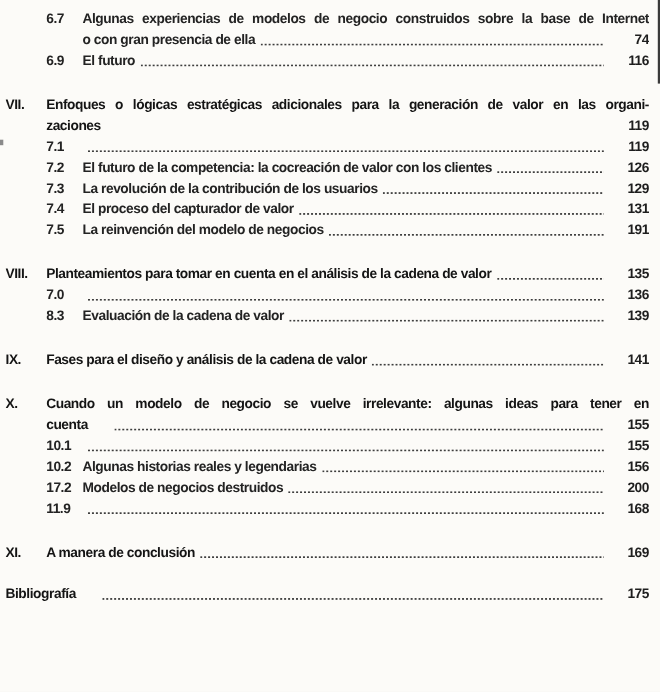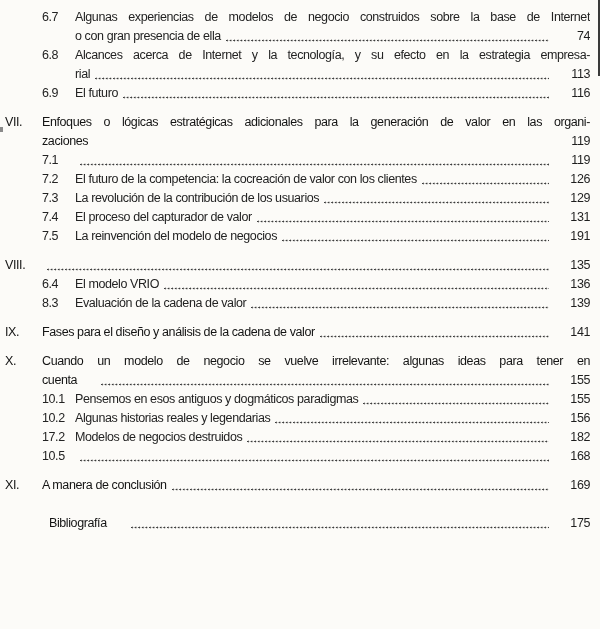--- a/index.html
+++ b/index.html
@@ -2,32 +2,32 @@
 <html><head>
 <meta charset="utf-8">
 <style>
   html,body{margin:0;padding:0;background:#e9e9e9;}
   .page{
     position:relative;
     width:600px;height:629px;
     margin:0;
     background:#fcfbf8;
     font-family:"Liberation Sans", sans-serif;
-    font-weight:400;
+    font-weight:700;
     color:#1e1e1e;
     font-size:12.5px;
     letter-spacing:-0.4px;
     box-sizing:border-box;
     padding:8px 10px 0 5px;
     overflow:hidden;
   }
   .entry{margin:0;}
   .entry.sub{padding-left:37px;}
-  .entry.section{margin-top:10px;}
-  .entry.plain{margin-top:19px;margin-left:44px;}
+  .entry.section{margin-top:21px;}
+  .entry.plain{margin-top:19px;}
   .entry.sub .text, .entry.sub .num{color:#232323;}
   .entry.section .text, .entry.section .num, .entry.plain .text{color:#141414;}
   .line{
     display:flex;
     align-items:baseline;
     height:19px;
     line-height:19px;
     overflow:hidden;
   }
   .sub .num{flex:0 0 33px;}
@@ -66,32 +66,20 @@
         </div>
         <div class="line">
           <span class="num"></span>
           <span class="text">o con gran presencia de ella</span>
           <span class="leader"></span>
           <span class="page-num">74</span>
         </div>
       </div>
       <div class="entry sub">
         <div class="line">
-          <span class="num">6.8</span>
-          <span class="text justify">Alcances acerca de Internet y la tecnología, y su efecto en la estrategia empresa-</span>
-        </div>
-        <div class="line">
-          <span class="num"></span>
-          <span class="text">rial</span>
-          <span class="leader"></span>
-          <span class="page-num">113</span>
-        </div>
-      </div>
-      <div class="entry sub">
-        <div class="line">
           <span class="num">6.9</span>
           <span class="text">El futuro</span>
           <span class="leader"></span>
           <span class="page-num">116</span>
         </div>
       </div>
       <div class="entry section">
         <div class="line">
           <span class="num">VII.</span>
           <span class="text justify">Enfoques o lógicas estratégicas adicionales para la generación de valor en las organi-</span>
@@ -138,28 +126,28 @@
         <div class="line">
           <span class="num">7.5</span>
           <span class="text">La reinvención del modelo de negocios</span>
           <span class="leader"></span>
           <span class="page-num">191</span>
         </div>
       </div>
       <div class="entry section">
         <div class="line">
           <span class="num">VIII.</span>
+          <span class="text">Planteamientos para tomar en cuenta en el análisis de la cadena de valor</span>
           <span class="leader"></span>
           <span class="page-num">135</span>
         </div>
       </div>
       <div class="entry sub">
         <div class="line">
-          <span class="num">6.4</span>
-          <span class="text">El modelo VRIO</span>
+          <span class="num">7.0</span>
           <span class="leader"></span>
           <span class="page-num">136</span>
         </div>
       </div>
       <div class="entry sub">
         <div class="line">
           <span class="num">8.3</span>
           <span class="text">Evaluación de la cadena de valor</span>
           <span class="leader"></span>
           <span class="page-num">139</span>
@@ -181,44 +169,43 @@
         <div class="line">
           <span class="num"></span>
           <span class="text">cuenta</span>
           <span class="leader gap"></span>
           <span class="page-num">155</span>
         </div>
       </div>
       <div class="entry sub">
         <div class="line">
           <span class="num">10.1</span>
-          <span class="text">Pensemos en esos antiguos y dogmáticos paradigmas</span>
           <span class="leader"></span>
           <span class="page-num">155</span>
         </div>
       </div>
       <div class="entry sub">
         <div class="line">
           <span class="num">10.2</span>
           <span class="text">Algunas historias reales y legendarias</span>
           <span class="leader"></span>
           <span class="page-num">156</span>
         </div>
       </div>
       <div class="entry sub">
         <div class="line">
           <span class="num">17.2</span>
           <span class="text">Modelos de negocios destruidos</span>
           <span class="leader"></span>
-          <span class="page-num">182</span>
-        </div>
-      </div>
-      <div class="entry sub">
-        <div class="line">
-          <span class="num">10.5</span>
+          <span class="page-num">200</span>
+        </div>
+      </div>
+      <div class="entry sub">
+        <div class="line">
+          <span class="num">11.9</span>
           <span class="leader"></span>
           <span class="page-num">168</span>
         </div>
       </div>
       <div class="entry section">
         <div class="line">
           <span class="num">XI.</span>
           <span class="text">A manera de conclusión</span>
           <span class="leader"></span>
           <span class="page-num">169</span>

